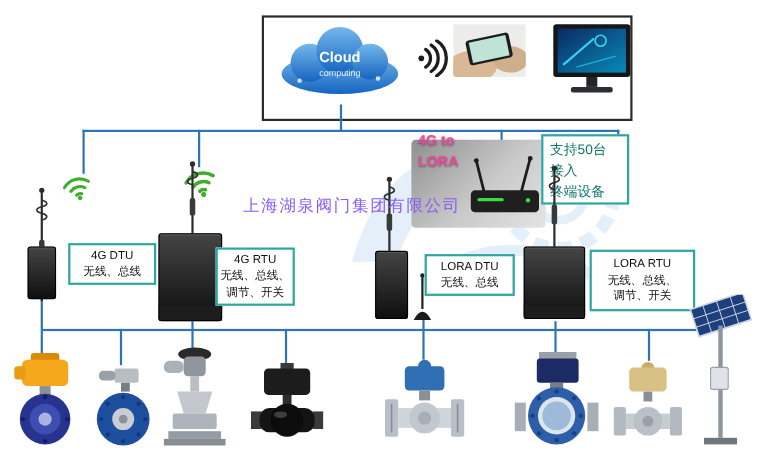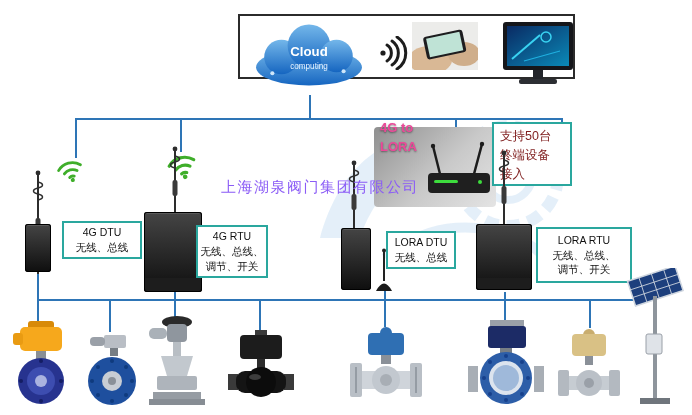--- a/index.html
+++ b/index.html
@@ -1,30 +1,30 @@
 <!DOCTYPE html>
 <html><head>
 <meta charset="utf-8">
 <style>
   * { margin:0; padding:0; box-sizing:border-box; }
   body { background:#fff; font-family:"Liberation Sans","DejaVu Sans",sans-serif; }
   .canvas { position:relative; width:692px; height:415px; background:#fff; overflow:hidden; }
   .abs { position:absolute; }
   .hline { position:absolute; height:2px; background:#2e75b6; }
   .vline { position:absolute; width:2px; background:#2e75b6; }
-  .topbox { position:absolute; left:238px; top:14px; width:337px; height:65px;
+  .topbox { position:absolute; left:238px; top:14px; width:337px; height:96px;
             border:2px solid #2b2b2b; background:#fff; }
   .labelbox { position:absolute; border:2px solid #2aa79e; background:#fff;
               display:flex; flex-direction:column; align-items:center; justify-content:center;
               font-size:10.5px; color:#101010; line-height:1.4; text-align:center; padding:2px 1px; }
   .device { position:absolute; background:linear-gradient(180deg,#454545,#0e0e0e);
             border-radius:3px; box-shadow:inset 0 0 0 1px #000, inset 0 2px 0 #5a5a5a; }
   .callout { position:absolute; left:492px; top:122px; width:80px; height:64px;
              border:2px solid #2aa79e; background:#fff; font-size:12.5px; line-height:1.5;
-             padding:3px 6px; color:#7f1d1d; }
+             padding:3px 6px; color:#0f766e; }
   .gateway-photo { position:absolute; left:374px; top:127px; width:122px; height:80px;
                    background:linear-gradient(135deg,#8f8f8f,#c9c9c9 55%,#e4e4e4); border-radius:4px; }
   .gateway-label { position:absolute; left:380px; top:119px; color:#ec4899; font-weight:bold;
                    font-size:13px; line-height:1.45; text-shadow:0 1px 2px rgba(0,0,0,.45); }
   .watermark-text { position:absolute; left:221px; top:178px; color:#8b5cf6;
                     font-size:15px; letter-spacing:1.5px; white-space:nowrap; }
 </style>
 </head>
 <body>
 
@@ -162,38 +162,38 @@
     <circle cx="9" cy="6" r="2.2" fill="#1c1c1c"></circle>
     <line x1="50" y1="34" x2="58" y2="4" stroke="#1c1c1c" stroke-width="2.5"></line>
     <circle cx="58" cy="4" r="2.2" fill="#1c1c1c"></circle>
     <rect x="4" y="33" width="62" height="20" rx="4" fill="#1f1f1f"></rect>
     <rect x="10" y="40" width="24" height="3" rx="1.5" fill="#3ddc3d"></rect>
     <circle cx="56" cy="42" r="2" fill="#3ddc3d"></circle>
   </svg>
 
   <div class="callout">
     <div>支持50台</div>
+    <div>接入</div>
     <div>终端设备</div>
-    <div>接入</div>
   </div>
 
   <svg class="abs" style="left:346px;top:160px;width:16px;height:72px" viewBox="0 0 16 72">
     <circle cx="8" cy="3" r="2.4" fill="#2d2d2d"></circle>
     <line x1="8" y1="5" x2="8" y2="72" stroke="#2d2d2d" stroke-width="2"></line>
     <path d="M8,10 c6,1.5 6,4.5 0,6 c-6,1.5 -6,4.5 0,6" stroke="#2d2d2d" stroke-width="1.5" fill="none"></path>
     <rect x="5.5" y="34" width="5" height="16" rx="2" fill="#3a3a3a"></rect>
   </svg>
   <div class="device" style="left:341px;top:228px;width:30px;height:62px"></div>
   <svg class="abs" style="left:374px;top:248px;width:20px;height:44px" viewBox="0 0 20 44">
     <circle cx="10" cy="2.5" r="2" fill="#222"></circle>
     <line x1="10" y1="4" x2="10" y2="33" stroke="#222" stroke-width="2"></line>
     <path d="M2,43 Q10,28 18,43 Z" fill="#1b1b1b"></path>
   </svg>
 
-  <div class="labelbox" style="left:386px;top:231px;width:70px;height:38px">
+  <div class="labelbox" style="left:386px;top:231px;width:82px;height:38px">
     <span>LORA DTU</span>
     <span>无线、总线</span>
   </div>
 
   <svg class="abs" style="left:496px;top:150px;width:16px;height:78px" viewBox="0 0 16 78">
     <circle cx="8" cy="3" r="2.4" fill="#2d2d2d"></circle>
     <line x1="8" y1="5" x2="8" y2="78" stroke="#2d2d2d" stroke-width="2"></line>
     <path d="M8,10 c6,1.5 6,4.5 0,6 c-6,1.5 -6,4.5 0,6" stroke="#2d2d2d" stroke-width="1.5" fill="none"></path>
     <rect x="5.5" y="36" width="5" height="18" rx="2" fill="#3a3a3a"></rect>
   </svg>

